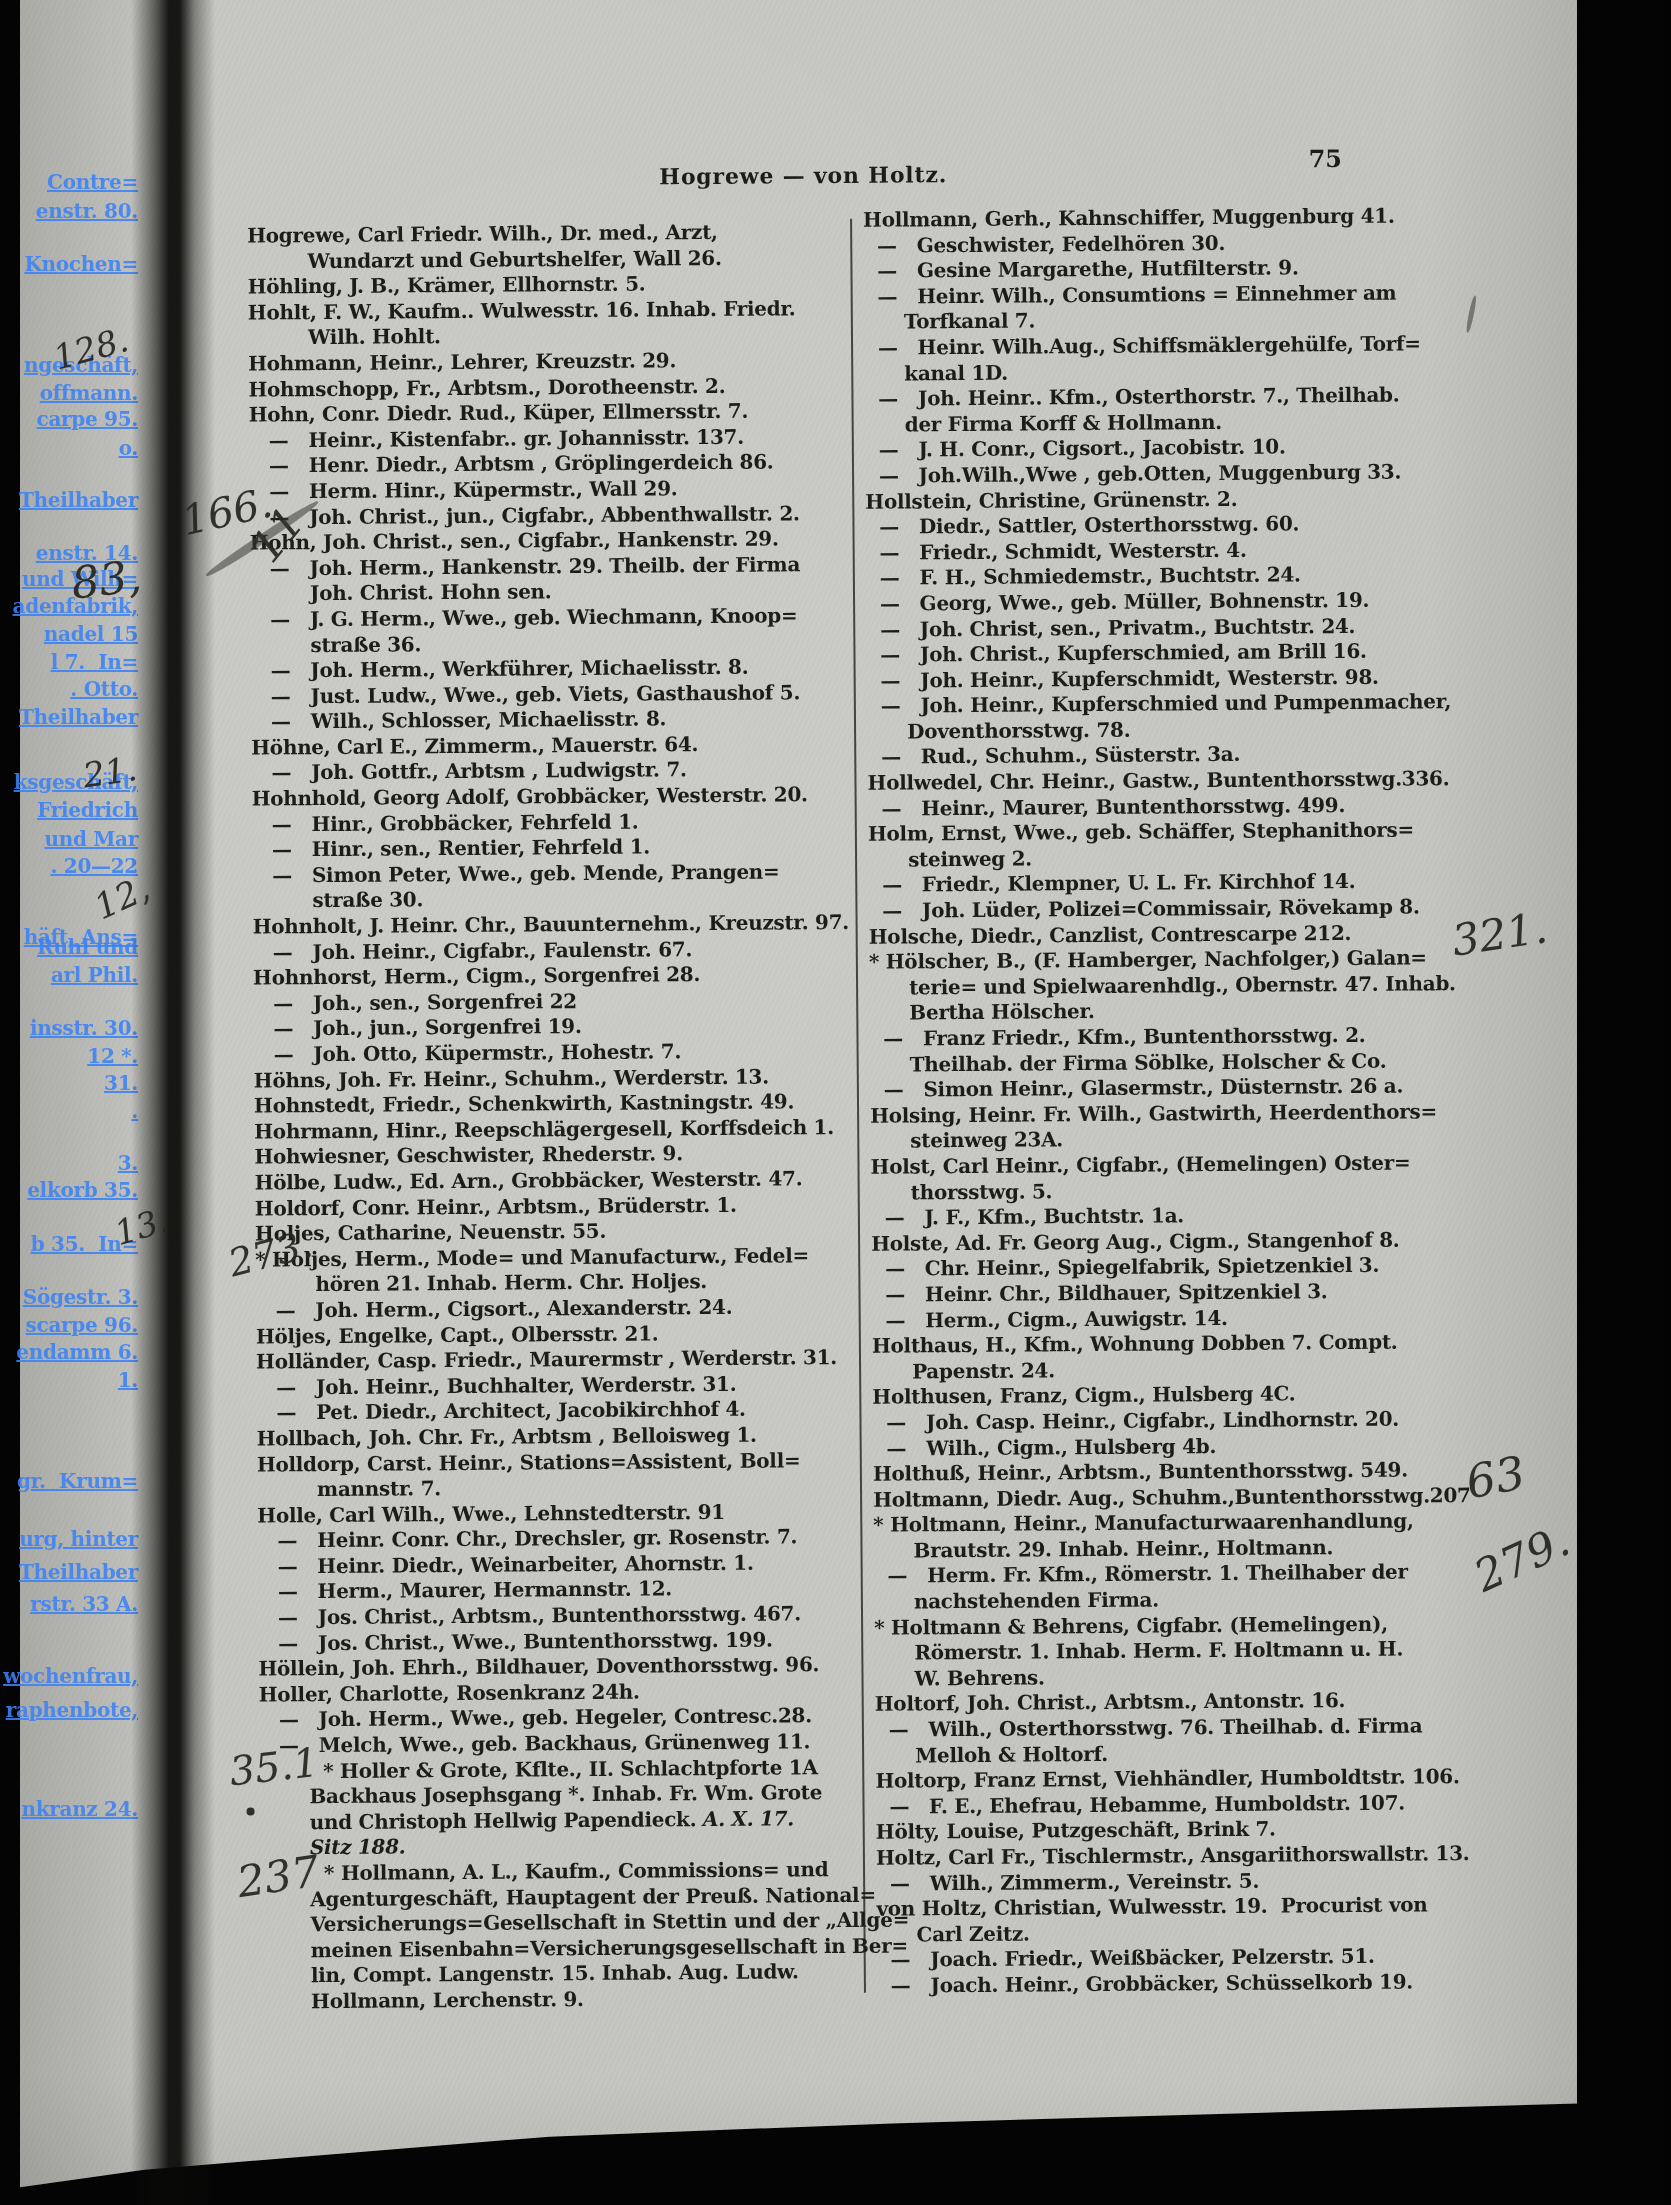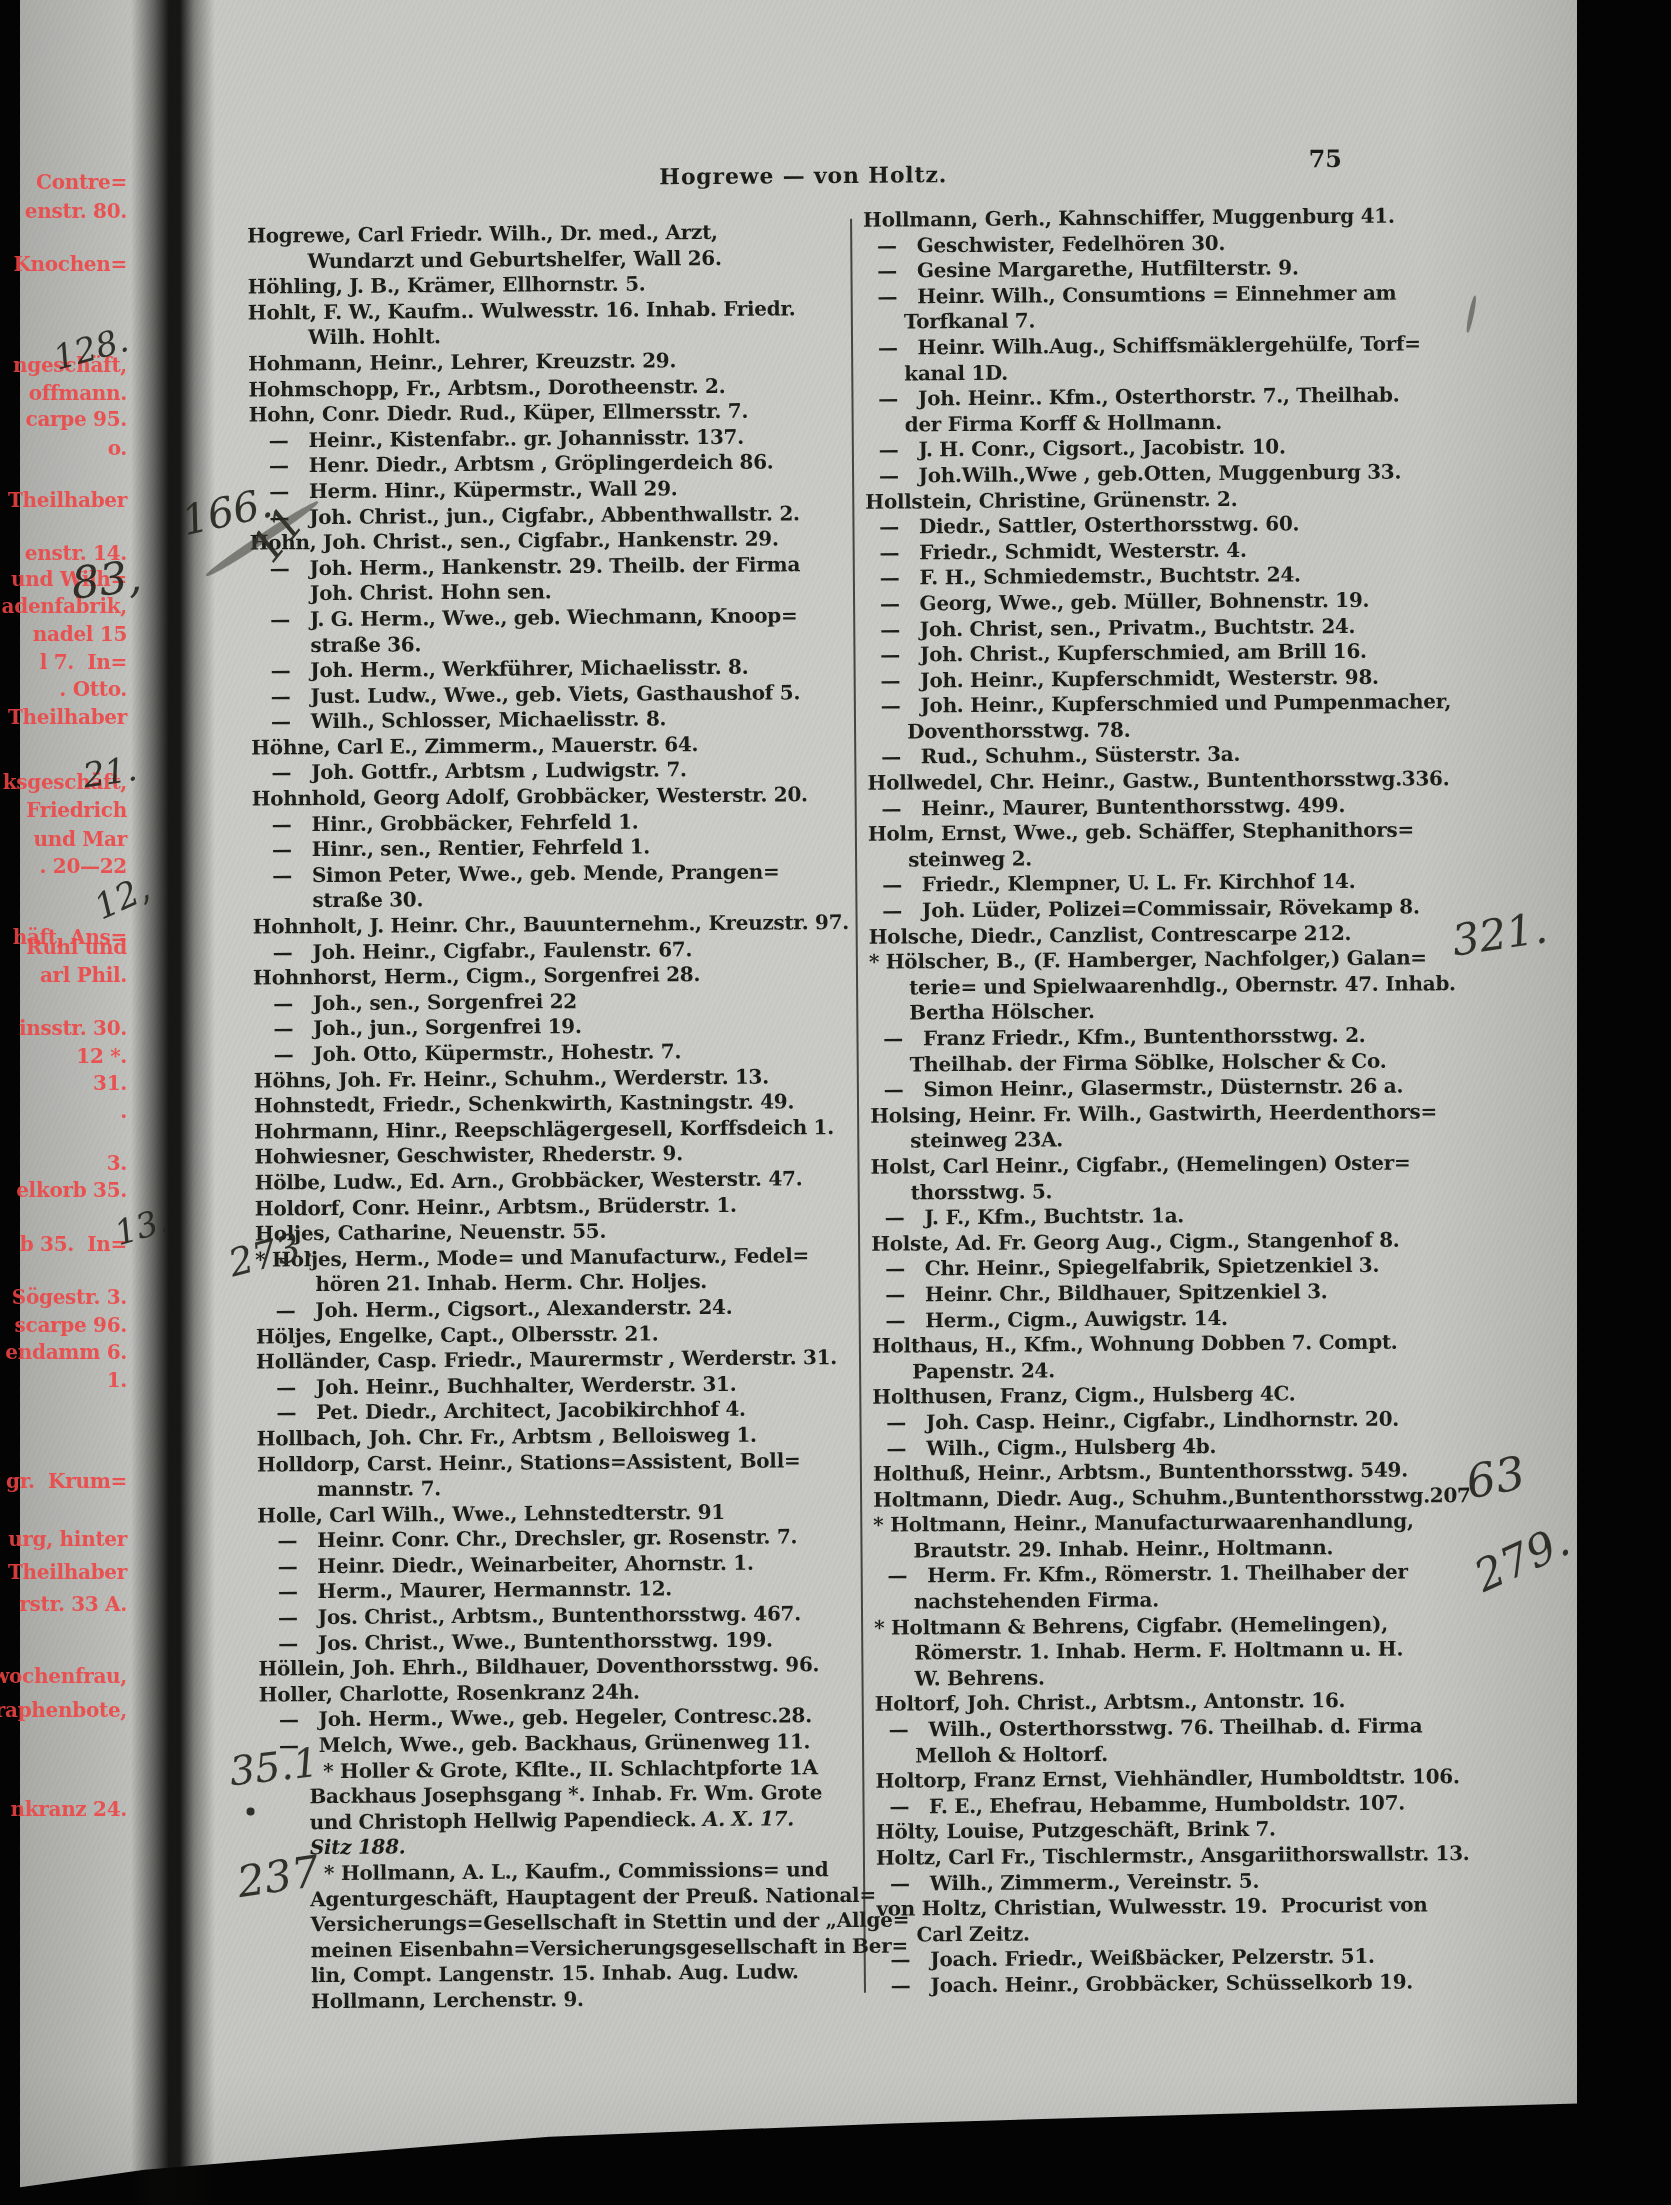--- a/index.html
+++ b/index.html
@@ -32,22 +32,22 @@
   .i-c{margin-left:60px;}
   .i-f{margin-left:64px;}
   .i-c2{margin-left:50px;}
   .i-ci{margin-left:50px;font-style:italic;}
   #col-right .i-d{margin-left:13.8px;}
   #col-right .i-c{margin-left:40px;}
   .it{font-style:italic;}
   .divider{position:absolute;left:857px;top:219px;width:1.5px;height:1774px;background:rgba(35,35,30,0.8);}
   
   #strip{position:absolute;left:0;top:0;width:139px;height:2205px;}
-  .strip-line{position:absolute;right:12px;white-space:pre;font-size:20px;font-weight:bold;
-              letter-spacing:-0.3px;color:#ef4444;opacity:0.88;}
+  .strip-line{position:absolute;right:1px;white-space:pre;font-size:20px;font-weight:bold;
+              letter-spacing:-0.3px;color:#3b82f6;opacity:0.88;text-decoration:underline;}
   
   .hw{position:absolute;font-family:"DejaVu Serif","Liberation Serif",serif;font-style:italic;
       font-weight:500;color:#26261f;opacity:0.93;transform-origin:left top;}
   .hw-stroke{position:absolute;background:rgba(60,60,52,0.55);border-radius:45%;transform-origin:left top;}
   .hw-dot{position:absolute;background:rgba(30,30,25,0.9);border-radius:50%;}
   .edge-shade{position:absolute;right:0;top:0;width:26px;height:100%;
               background:linear-gradient(90deg, rgba(0,0,0,0) 0%, rgba(0,0,0,0.22) 100%);}
 </style>
 </head>
 <body>

